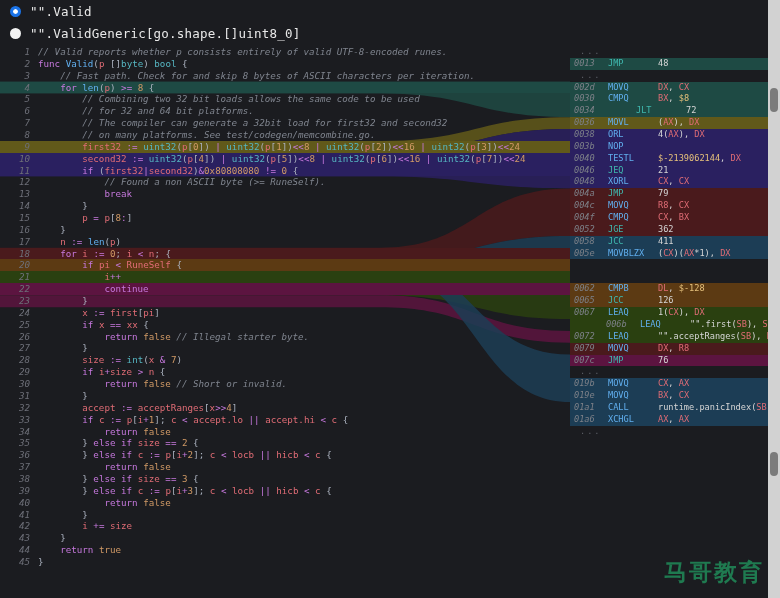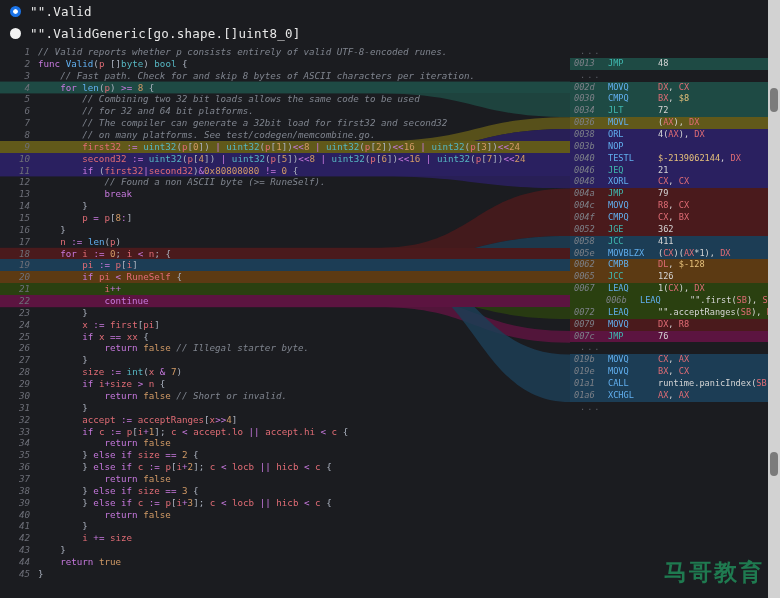--- a/index.html
+++ b/index.html
@@ -106,21 +106,20 @@
         <div class="sline" style="background: rgb(97, 89, 26);"><span class="ln">9</span><span class="code">        <span class="var">first32</span> <span class="op">:</span><span class="op">=</span> <span class="typ">uint32</span><span class="bl">(</span><span class="var">p</span><span class="bl">[</span><span class="num">0</span><span class="bl">]</span><span class="bl">)</span> <span class="op">|</span> <span class="typ">uint32</span><span class="bl">(</span><span class="var">p</span><span class="bl">[</span><span class="num">1</span><span class="bl">]</span><span class="bl">)</span><span class="op">&lt;</span><span class="op">&lt;</span><span class="num">8</span> <span class="op">|</span> <span class="typ">uint32</span><span class="bl">(</span><span class="var">p</span><span class="bl">[</span><span class="num">2</span><span class="bl">]</span><span class="bl">)</span><span class="op">&lt;</span><span class="op">&lt;</span><span class="num">16</span> <span class="op">|</span> <span class="typ">uint32</span><span class="bl">(</span><span class="var">p</span><span class="bl">[</span><span class="num">3</span><span class="bl">]</span><span class="bl">)</span><span class="op">&lt;</span><span class="op">&lt;</span><span class="num">24</span></span></div>
         <div class="sline" style="background: rgb(42, 32, 96);"><span class="ln">10</span><span class="code">        <span class="var">second32</span> <span class="op">:</span><span class="op">=</span> <span class="typ">uint32</span><span class="bl">(</span><span class="var">p</span><span class="bl">[</span><span class="num">4</span><span class="bl">]</span><span class="bl">)</span> <span class="op">|</span> <span class="typ">uint32</span><span class="bl">(</span><span class="var">p</span><span class="bl">[</span><span class="num">5</span><span class="bl">]</span><span class="bl">)</span><span class="op">&lt;</span><span class="op">&lt;</span><span class="num">8</span> <span class="op">|</span> <span class="typ">uint32</span><span class="bl">(</span><span class="var">p</span><span class="bl">[</span><span class="num">6</span><span class="bl">]</span><span class="bl">)</span><span class="op">&lt;</span><span class="op">&lt;</span><span class="num">16</span> <span class="op">|</span> <span class="typ">uint32</span><span class="bl">(</span><span class="var">p</span><span class="bl">[</span><span class="num">7</span><span class="bl">]</span><span class="bl">)</span><span class="op">&lt;</span><span class="op">&lt;</span><span class="num">24</span></span></div>
         <div class="sline" style="background: rgb(42, 32, 96);"><span class="ln">11</span><span class="code">        <span class="kw">if</span> <span class="bl">(</span><span class="var">first32</span><span class="op">|</span><span class="var">second32</span><span class="bl">)</span><span class="op">&amp;</span><span class="num">0x80808080</span> <span class="op">!</span><span class="op">=</span> <span class="num">0</span> <span class="bl">{</span></span></div>
         <div class="sline"><span class="ln">12</span><span class="code">            <span class="cmt">// Found a non ASCII byte (&gt;= RuneSelf).</span></span></div>
         <div class="sline"><span class="ln">13</span><span class="code">            <span class="kw">break</span></span></div>
         <div class="sline"><span class="ln">14</span><span class="code">        <span class="bl">}</span></span></div>
         <div class="sline"><span class="ln">15</span><span class="code">        <span class="var">p</span> <span class="op">=</span> <span class="var">p</span><span class="bl">[</span><span class="num">8</span><span class="op">:</span><span class="bl">]</span></span></div>
         <div class="sline"><span class="ln">16</span><span class="code">    <span class="bl">}</span></span></div>
         <div class="sline"><span class="ln">17</span><span class="code">    <span class="var">n</span> <span class="op">:</span><span class="op">=</span> <span class="fn">len</span><span class="bl">(</span><span class="var">p</span><span class="bl">)</span></span></div>
         <div class="sline" style="background: rgb(74, 26, 28);"><span class="ln">18</span><span class="code">    <span class="kw">for</span> <span class="var">i</span> <span class="op">:</span><span class="op">=</span> <span class="num">0</span><span class="bl">;</span> <span class="var">i</span> <span class="op">&lt;</span> <span class="var">n</span><span class="bl">;</span> <span class="bl">{</span></span></div>
-        <div class="sline" style="background: rgb(28, 61, 85);"><span class="ln">19</span><span class="code">        <span class="var">pi</span> <span class="op">:</span><span class="op">=</span> <span class="var">p</span><span class="bl">[</span><span class="var">i</span><span class="bl">]</span></span></div>
         <div class="sline" style="background: rgb(92, 58, 19);"><span class="ln">20</span><span class="code">        <span class="kw">if</span> <span class="var">pi</span> <span class="op">&lt;</span> <span class="var">RuneSelf</span> <span class="bl">{</span></span></div>
         <div class="sline" style="background: rgb(42, 64, 16);"><span class="ln">21</span><span class="code">            <span class="var">i</span><span class="op">+</span><span class="op">+</span></span></div>
         <div class="sline" style="background: rgb(92, 20, 64);"><span class="ln">22</span><span class="code">            <span class="kw">continue</span></span></div>
         <div class="sline"><span class="ln">23</span><span class="code">        <span class="bl">}</span></span></div>
         <div class="sline"><span class="ln">24</span><span class="code">        <span class="var">x</span> <span class="op">:</span><span class="op">=</span> <span class="var">first</span><span class="bl">[</span><span class="var">pi</span><span class="bl">]</span></span></div>
         <div class="sline"><span class="ln">25</span><span class="code">        <span class="kw">if</span> <span class="var">x</span> <span class="op">=</span><span class="op">=</span> <span class="var">xx</span> <span class="bl">{</span></span></div>
         <div class="sline"><span class="ln">26</span><span class="code">            <span class="kw">return</span> <span class="num">false</span> <span class="cmt">// Illegal starter byte.</span></span></div>
         <div class="sline"><span class="ln">27</span><span class="code">        <span class="bl">}</span></span></div>
         <div class="sline"><span class="ln">28</span><span class="code">        <span class="var">size</span> <span class="op">:</span><span class="op">=</span> <span class="typ">int</span><span class="bl">(</span><span class="var">x</span> <span class="op">&amp;</span> <span class="num">7</span><span class="bl">)</span></span></div>
         <div class="sline"><span class="ln">29</span><span class="code">        <span class="kw">if</span> <span class="var">i</span><span class="op">+</span><span class="var">size</span> <span class="op">&gt;</span> <span class="var">n</span> <span class="bl">{</span></span></div>
@@ -140,34 +139,34 @@
         <div class="sline"><span class="ln">43</span><span class="code">    <span class="bl">}</span></span></div>
         <div class="sline"><span class="ln">44</span><span class="code">    <span class="kw">return</span> <span class="num">true</span></span></div>
         <div class="sline"><span class="ln">45</span><span class="code"><span class="bl">}</span></span></div>
       </div>
     <div id="asm">
         <div class="aline"><span class="dots">...</span></div>
         <div class="aline" style="background: rgb(30, 74, 68);"><span class="addr">0013</span><span class="ops"><span class="ajmp mn">JMP</span>48</span></div>
         <div class="aline"><span class="dots">...</span></div>
         <div class="aline" style="background: rgb(30, 74, 68);"><span class="addr">002d</span><span class="ops"><span class="amov mn">MOVQ</span><span class="areg">DX</span>, <span class="areg">CX</span></span></div>
         <div class="aline" style="background: rgb(30, 74, 68);"><span class="addr">0030</span><span class="ops"><span class="amov mn">CMPQ</span><span class="areg">BX</span>, <span class="anum">$8</span></span></div>
-        <div class="aline" style="background: rgb(30, 74, 68);"><span class="addr">0034</span><span class="ops"><span class="ajmp mn">JLT</span>72</span></div>
+        <div class="aline" style="background: rgb(30, 74, 68); gap: 28px;"><span class="addr">0034</span><span class="ops"><span class="ajmp mn">JLT</span>72</span></div>
         <div class="aline" style="background: rgb(97, 89, 26);"><span class="addr">0036</span><span class="ops"><span class="amov mn">MOVL</span>(<span class="areg">AX</span>), <span class="areg">DX</span></span></div>
         <div class="aline" style="background: rgb(42, 32, 96);"><span class="addr">0038</span><span class="ops"><span class="amov mn">ORL</span>4(<span class="areg">AX</span>), <span class="areg">DX</span></span></div>
         <div class="aline" style="background: rgb(42, 32, 96);"><span class="addr">003b</span><span class="ops"><span class="amov mn">NOP</span></span></div>
         <div class="aline" style="background: rgb(42, 32, 96);"><span class="addr">0040</span><span class="ops"><span class="amov mn">TESTL</span><span class="anum">$-2139062144</span>, <span class="areg">DX</span></span></div>
         <div class="aline" style="background: rgb(42, 32, 96);"><span class="addr">0046</span><span class="ops"><span class="ajmp mn">JEQ</span>21</span></div>
         <div class="aline" style="background: rgb(42, 32, 96);"><span class="addr">0048</span><span class="ops"><span class="amov mn">XORL</span><span class="areg">CX</span>, <span class="areg">CX</span></span></div>
         <div class="aline" style="background: rgb(74, 26, 28); justify-content: space-between;"><span class="addr">004a</span><span class="ops"><span class="ajmp mn">JMP</span>79</span></div>
         <div class="aline" style="background: rgb(74, 26, 28);"><span class="addr">004c</span><span class="ops"><span class="amov mn">MOVQ</span><span class="areg">R8</span>, <span class="areg">CX</span></span></div>
         <div class="aline" style="background: rgb(74, 26, 28);"><span class="addr">004f</span><span class="ops"><span class="amov mn">CMPQ</span><span class="areg">CX</span>, <span class="areg">BX</span></span></div>
         <div class="aline" style="background: rgb(74, 26, 28);"><span class="addr">0052</span><span class="ops"><span class="ajmp mn">JGE</span>362</span></div>
         <div class="aline" style="background: rgb(28, 61, 85);"><span class="addr">0058</span><span class="ops"><span class="ajmp mn">JCC</span>411</span></div>
         <div class="aline" style="background: rgb(28, 61, 85);"><span class="addr">005e</span><span class="ops"><span class="amov mn">MOVBLZX</span>(<span class="areg">CX</span>)(<span class="areg">AX</span>*1), <span class="areg">DX</span></span></div>
-        <div class="aline" style="background: rgb(92, 58, 19);"><span class="addr">0062</span><span class="ops"><span class="amov mn">CMPB</span><span class="areg">DL</span>, <span class="anum">$-128</span></span></div>
+        <div class="aline" style="background: rgb(92, 58, 19); margin-top: 24px;"><span class="addr">0062</span><span class="ops"><span class="amov mn">CMPB</span><span class="areg">DL</span>, <span class="anum">$-128</span></span></div>
         <div class="aline" style="background: rgb(92, 58, 19);"><span class="addr">0065</span><span class="ops"><span class="ajmp mn">JCC</span>126</span></div>
         <div class="aline" style="background: rgb(42, 64, 16);"><span class="addr">0067</span><span class="ops"><span class="amov mn">LEAQ</span>1(<span class="areg">CX</span>), <span class="areg">DX</span></span></div>
         <div class="aline" style="background: rgb(42, 64, 16); padding-left: 32px;"><span class="addr">006b</span><span class="ops"><span class="amov mn">LEAQ</span>"".first(<span class="asb">SB</span>), <span class="areg">SI</span></span></div>
         <div class="aline" style="background: rgb(42, 64, 16);"><span class="addr">0072</span><span class="ops"><span class="amov mn">LEAQ</span>"".acceptRanges(<span class="asb">SB</span>), <span class="areg">R9</span></span></div>
         <div class="aline" style="background: rgb(74, 26, 28);"><span class="addr">0079</span><span class="ops"><span class="amov mn">MOVQ</span><span class="areg">DX</span>, <span class="areg">R8</span></span></div>
         <div class="aline" style="background: rgb(92, 20, 64);"><span class="addr">007c</span><span class="ops"><span class="ajmp mn">JMP</span>76</span></div>
         <div class="aline"><span class="dots">...</span></div>
         <div class="aline" style="background: rgb(28, 61, 85);"><span class="addr">019b</span><span class="ops"><span class="amov mn">MOVQ</span><span class="areg">CX</span>, <span class="areg">AX</span></span></div>
         <div class="aline" style="background: rgb(28, 61, 85);"><span class="addr">019e</span><span class="ops"><span class="amov mn">MOVQ</span><span class="areg">BX</span>, <span class="areg">CX</span></span></div>
         <div class="aline" style="background: rgb(28, 61, 85);"><span class="addr">01a1</span><span class="ops"><span class="amov mn">CALL</span>runtime.panicIndex(<span class="asb">SB</span>)</span></div>

